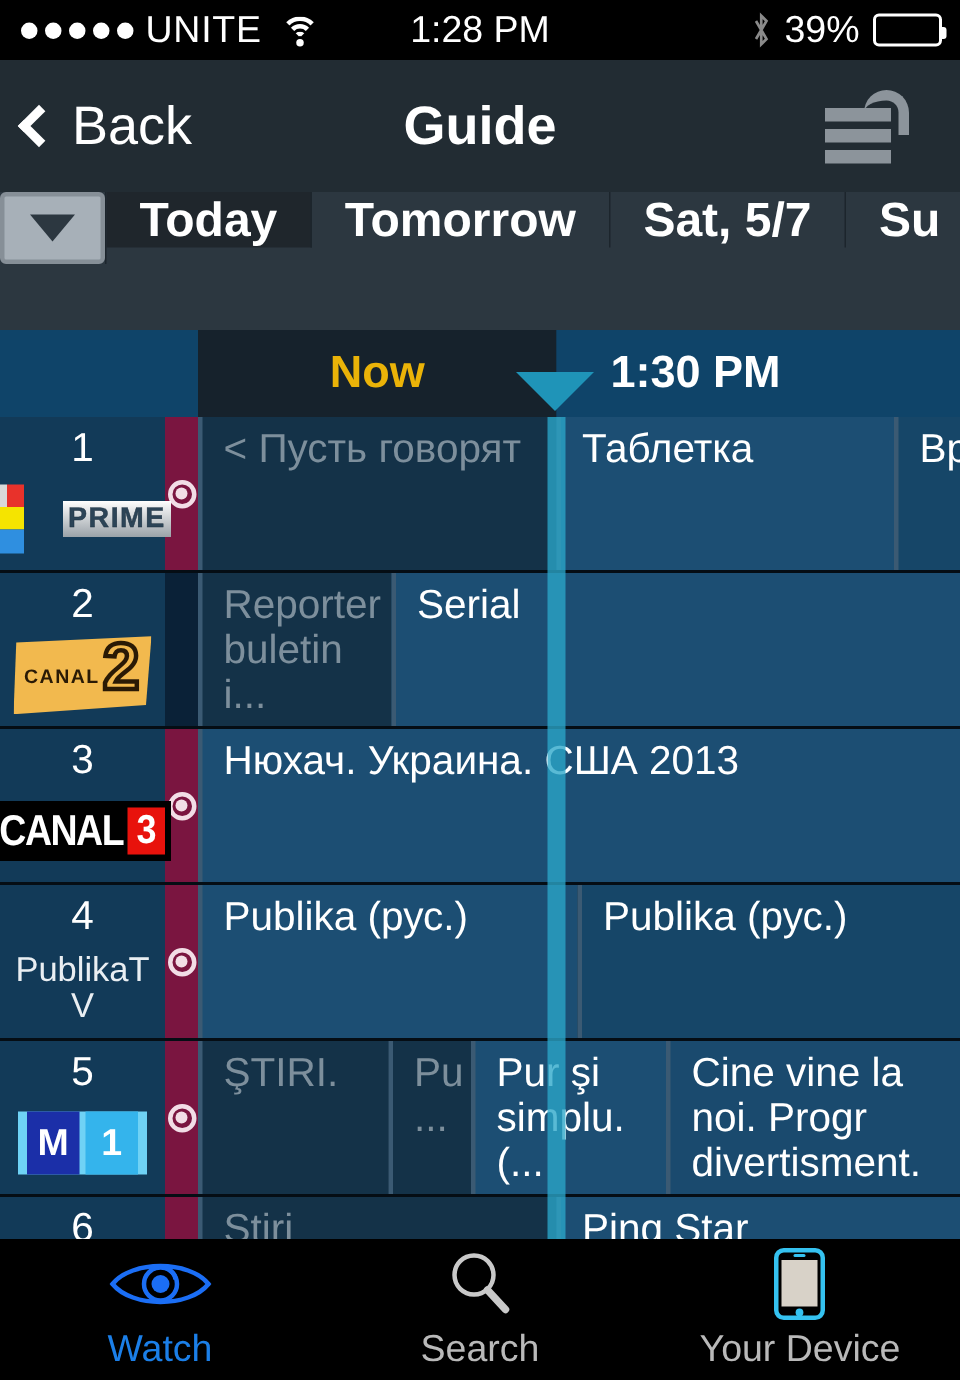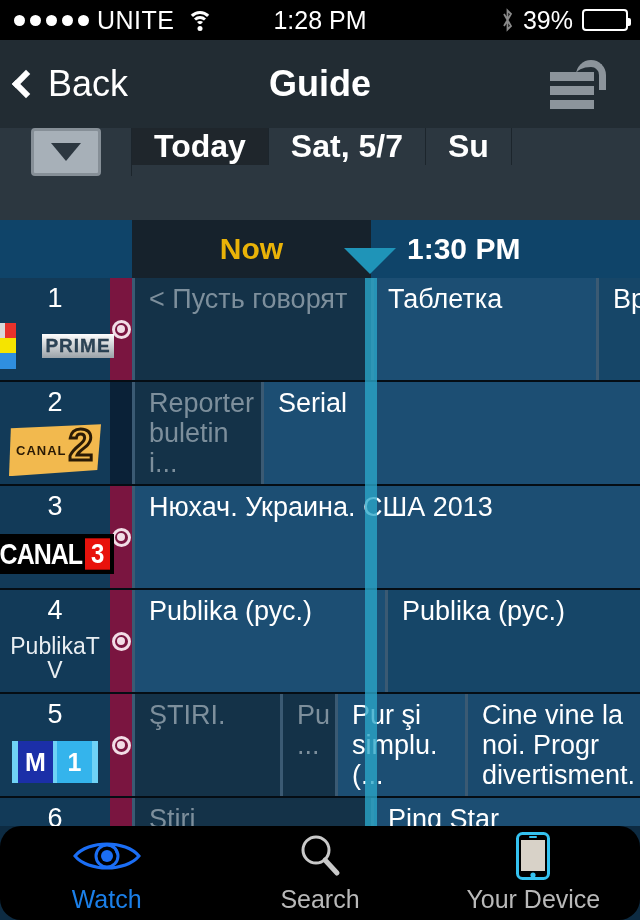--- a/index.html
+++ b/index.html
@@ -228,21 +228,21 @@
   }
   .playhead-tri {
     position: absolute; left: 344px; top: 248px; width: 0; height: 0;
     border-left: 26px solid transparent; border-right: 26px solid transparent;
     border-top: 26px solid #1f94b8; z-index: 6;
   }
 
   
   .tabbar {
     position: absolute; bottom: 0; left: 0; width: 640px; height: 94px;
-    background: #000; display: flex; align-items: center; border-radius: 21px;
+    background: #000; display: flex; align-items: center;
   }
   .tab {
     flex: 1; display: flex; flex-direction: column; align-items: center;
     justify-content: center; gap: 6px; cursor: pointer;
   }
   .tab-label { font-size: 25px; color: #b9b9b9; }
   .tab.active .tab-label { color: #1b7fe8; }
   .tab.dim .tab-label { color: #4a4a4a; }
   .tab-icon { height: 46px; display: flex; align-items: center; justify-content: center; }
 </style>
@@ -299,20 +299,23 @@
   </div>
 
   <div class="datebar">
     <div class="filter-btn">
       <span class="filter-box">
           <span class="filter-tri"></span>
         </span>
     </div>
     <div class="date-tab active">
       <span>Today</span>
+    </div>
+    <div class="date-tab">
+      <span>Tomorrow</span>
     </div>
     <div class="date-tab">
       <span>Sat, 5/7</span>
     </div>
     <div class="date-tab">
       <span>Su</span>
     </div>
   </div>
 
   <div class="timebar">
@@ -431,21 +434,21 @@
               <span class="lm1-1">1</span>
             </span>
         </span>
       </div>
       <div class="rec-strip">
           <span class="rec-dot">
             <i></i>
           </span>
         </div>
       <div class="progs">
-        <div class="prog past" style="width:148px">
+        <div class="prog past" style="width:127px">
           <div class="prog-title">ŞTIRI.</div>
         </div>
         <div class="prog past" style="width:55px">
           <div class="prog-title">Pu ...</div>
         </div>
         <div class="prog live" style="width:130px">
           <div class="prog-title">Pur şi simplu. (...</div>
         </div>
         <div class="prog live2" style="width:215px">
           <div class="prog-title">Cine vine la noi. Progr divertisment.</div>

